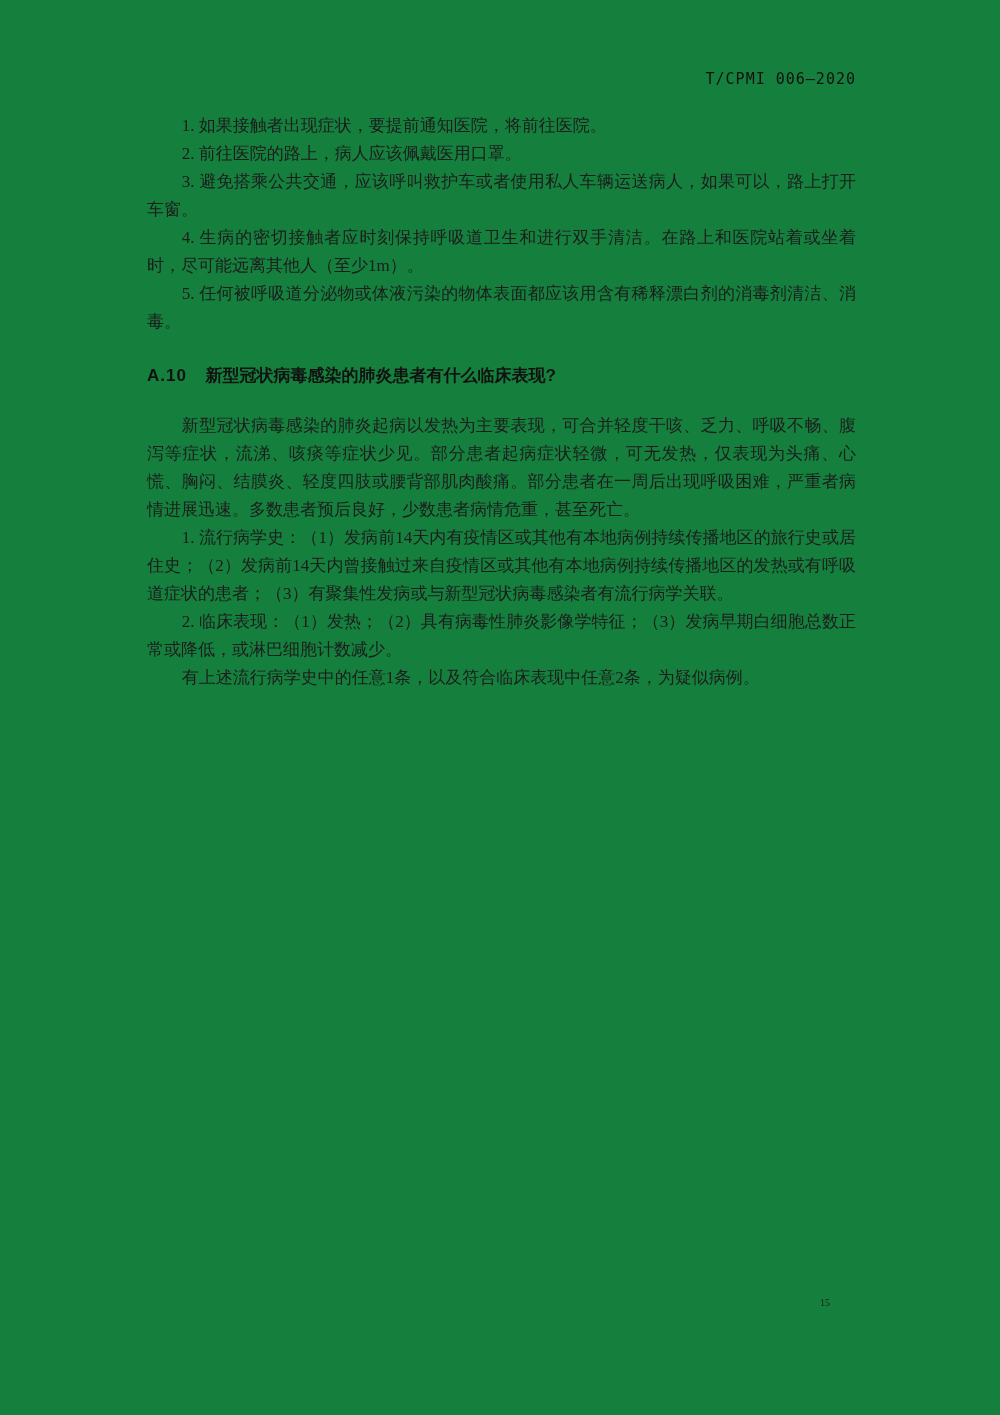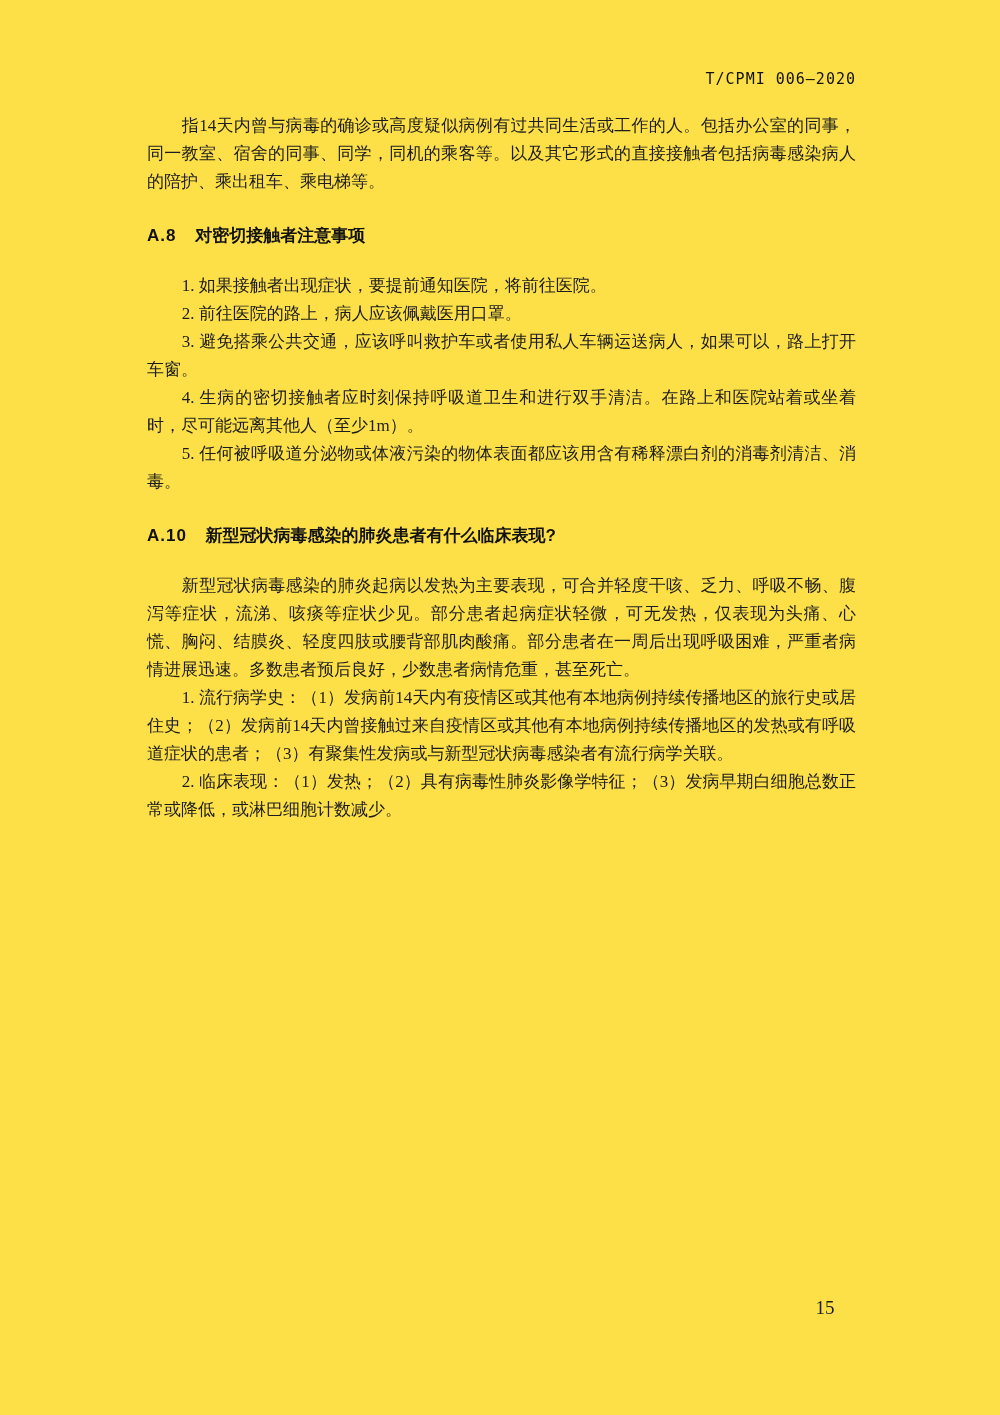--- a/index.html
+++ b/index.html
@@ -1,21 +1,21 @@
 <!DOCTYPE html>
 <html><head>
 <meta charset="utf-8">
 <style>
   * { margin: 0; padding: 0; box-sizing: border-box; }
   html, body { background: #ffffff; }
   .page {
     position: relative;
     width: 1000px;
     height: 1415px;
-    background: #fde047;
+    background: #15803d;
     color: #1c1c1c;
     font-family: "Liberation Serif", "DejaVu Serif", serif;
     overflow: hidden;
     margin: 0 auto;
   }
   .doc-header {
     position: absolute;
     top: 70px;
     left: 147px;
     width: 709px;
@@ -51,53 +51,50 @@
   }
   .section-heading .sec-title {
     margin-left: 1.1em;
   }
   .page-number {
     position: absolute;
     top: 1297px;
     left: 800px;
     width: 50px;
     text-align: center;
-    font-size: 19px;
+    font-size: 10px;
     font-family: "Liberation Serif", "DejaVu Serif", serif;
     color: #1c1c1c;
   }
 </style>
 </head>
 <body>
 
 <div class="page">
 
   <div class="doc-header">
     <span>T/CPMI 006—2020</span>
   </div>
 
   <div class="doc-body">
 
-    <p class="para">指14天内曾与病毒的确诊或高度疑似病例有过共同生活或工作的人。包括办公室的同事，同一教室、宿舍的同事、同学，同机的乘客等。以及其它形式的直接接触者包括病毒感染病人的陪护、乘出租车、乘电梯等。</p>
 
-    <h2 class="section-heading">
-      <span class="sec-id">A.8</span><span class="sec-title">对密切接触者注意事项</span>
-    </h2>
 
     <p class="para">1. 如果接触者出现症状，要提前通知医院，将前往医院。</p>
     <p class="para">2. 前往医院的路上，病人应该佩戴医用口罩。</p>
     <p class="para">3. 避免搭乘公共交通，应该呼叫救护车或者使用私人车辆运送病人，如果可以，路上打开车窗。</p>
     <p class="para">4. 生病的密切接触者应时刻保持呼吸道卫生和进行双手清洁。在路上和医院站着或坐着时，尽可能远离其他人（至少1m）。</p>
     <p class="para">5. 任何被呼吸道分泌物或体液污染的物体表面都应该用含有稀释漂白剂的消毒剂清洁、消毒。</p>
 
     <h2 class="section-heading">
       <span class="sec-id">A.10</span><span class="sec-title">新型冠状病毒感染的肺炎患者有什么临床表现?</span>
     </h2>
     <p class="para">新型冠状病毒感染的肺炎起病以发热为主要表现，可合并轻度干咳、乏力、呼吸不畅、腹泻等症状，流涕、咳痰等症状少见。部分患者起病症状轻微，可无发热，仅表现为头痛、心慌、胸闷、结膜炎、轻度四肢或腰背部肌肉酸痛。部分患者在一周后出现呼吸困难，严重者病情进展迅速。多数患者预后良好，少数患者病情危重，甚至死亡。</p>
 
     <p class="para">1. 流行病学史：（1）发病前14天内有疫情区或其他有本地病例持续传播地区的旅行史或居住史；（2）发病前14天内曾接触过来自疫情区或其他有本地病例持续传播地区的发热或有呼吸道症状的患者；（3）有聚集性发病或与新型冠状病毒感染者有流行病学关联。</p>
     <p class="para">2. 临床表现：（1）发热；（2）具有病毒性肺炎影像学特征；（3）发病早期白细胞总数正常或降低，或淋巴细胞计数减少。</p>
+    <p class="para">有上述流行病学史中的任意1条，以及符合临床表现中任意2条，为疑似病例。</p>
 
   </div>
 
   <div class="page-number">15</div>
 
 </div>
 
 </body></html>

